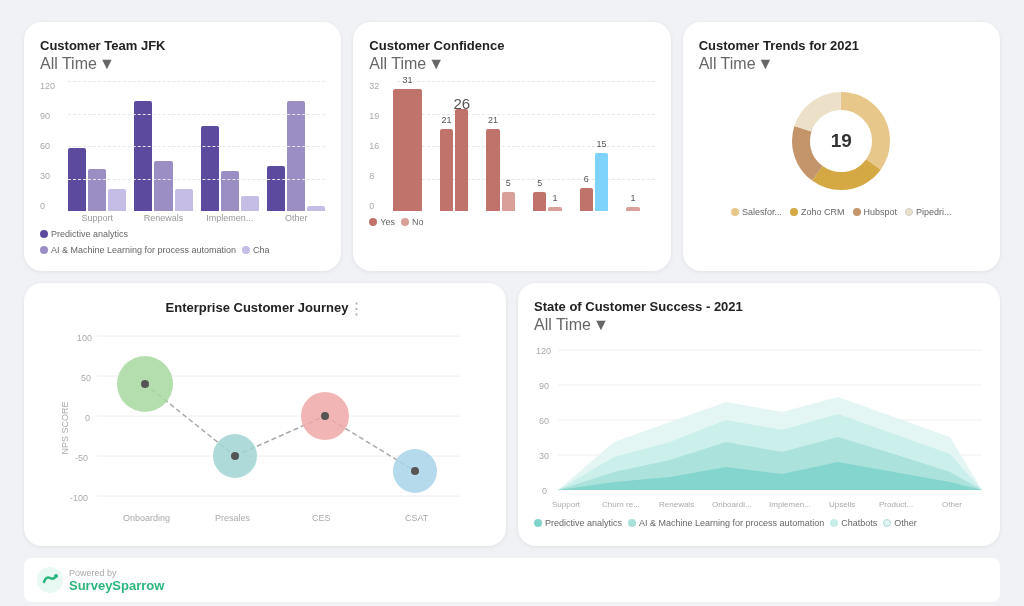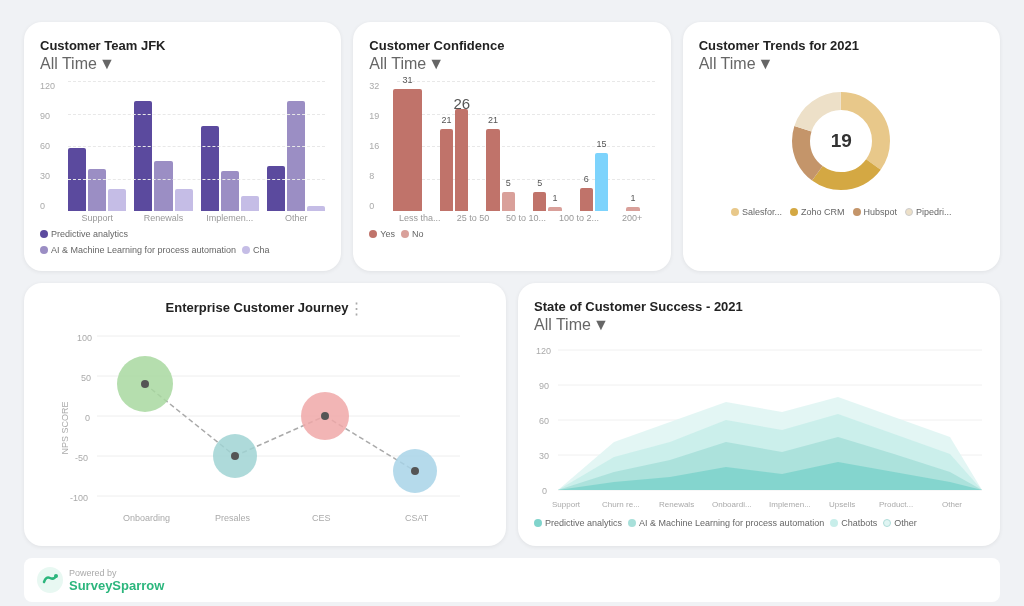--- a/index.html
+++ b/index.html
@@ -322,27 +322,20 @@
             <div class="conf-bar" style="width:48%;height:58px;background:#7dd3fc;border-radius:2px 2px 0 0;position:relative;">
               <span style="position:absolute;top:-14px;left:50%;transform:translateX(-50%);font-size:9px;color:#555;">15</span>
             </div>
           </div>
 
           <div class="conf-group" style="position:relative;">
             <div class="conf-bar" style="width:48%;height:4px;background:#d9a09a;border-radius:2px 2px 0 0;position:relative;">
               <span style="position:absolute;top:-14px;left:50%;transform:translateX(-50%);font-size:9px;color:#555;">1</span>
             </div>
           </div>
-        </div>
-        <div class="x-axis-labels">
-          <span>Less tha...</span>
-          <span>25 to 50</span>
-          <span>50 to 10...</span>
-          <span>100 to 2...</span>
-          <span>200+</span>
         </div>
         <div class="legend">
           <div class="legend-item">
             <div class="legend-dot" style="background:#c0736a;"></div>
             <span>Yes</span>
           </div>
           <div class="legend-item">
             <div class="legend-dot" style="background:#d9a09a;"></div>
             <span>No</span>
           </div>

